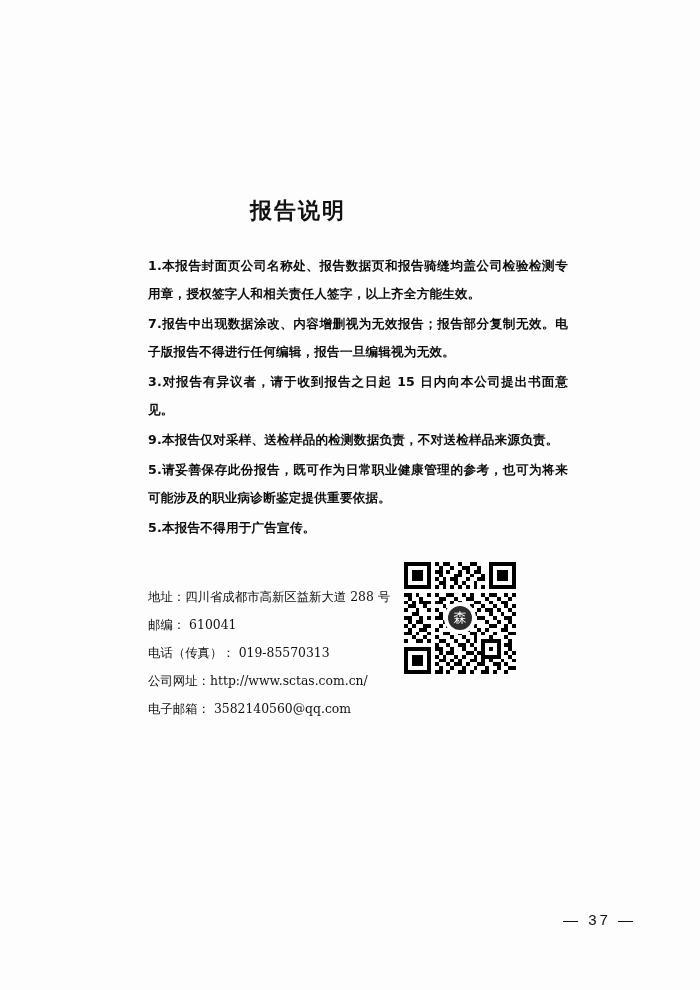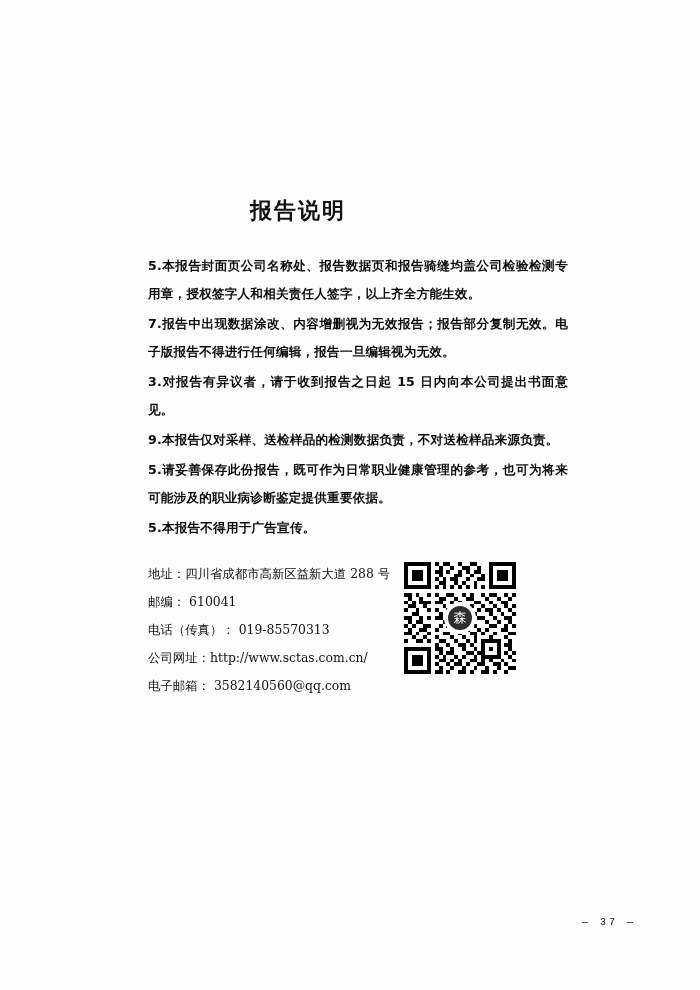--- a/index.html
+++ b/index.html
@@ -43,21 +43,21 @@
     font-weight: bold;
     font-size: 12.6px;
     line-height: 28px;
     color: #0d0d0d;
     text-align: justify;
     letter-spacing: 0.2px;
     margin-bottom: 2px;
   }
   .contact {
     position: absolute;
-    top: 560px;
+    top: 583px;
     left: 148px;
     width: 250px;
   }
   .contact-line {
     font-family: "DejaVu Serif", "Liberation Serif", serif;
     font-size: 12.4px;
     line-height: 28px;
     color: #111;
     white-space: nowrap;
   }
@@ -93,35 +93,35 @@
     color: #fff;
     font-size: 13px;
     line-height: 24px;
     text-align: center;
     font-family: "DejaVu Sans", "Liberation Sans", sans-serif;
   }
   .page-number {
     position: absolute;
     bottom: 62px;
     right: 64px;
-    font-family: Liberation Mono, monospace;
-    font-size: 10px;
+    font-family: Liberation Sans, sans-serif;
+    font-size: 15px;
     letter-spacing: 3px;
     color: #111;
   }
 </style>
 </head>
 <body>
 
 <div class="page">
 
   <div class="doc-title">报告说明</div>
 
   <div class="clauses">
-    <div class="clause">5.本报告封面页公司名称处、报告数据页和报告骑缝均盖公司检验检测专用章，授权签字人和相关责任人签字，以上齐全方能生效。</div>
+    <div class="clause">1.本报告封面页公司名称处、报告数据页和报告骑缝均盖公司检验检测专用章，授权签字人和相关责任人签字，以上齐全方能生效。</div>
     <div class="clause">7.报告中出现数据涂改、内容增删视为无效报告；报告部分复制无效。电子版报告不得进行任何编辑，报告一旦编辑视为无效。</div>
     <div class="clause">3.对报告有异议者，请于收到报告之日起 15 日内向本公司提出书面意见。</div>
     <div class="clause">9.本报告仅对采样、送检样品的检测数据负责，不对送检样品来源负责。</div>
     <div class="clause">5.请妥善保存此份报告，既可作为日常职业健康管理的参考，也可为将来可能涉及的职业病诊断鉴定提供重要依据。</div>
     <div class="clause">5.本报告不得用于广告宣传。</div>
   </div>
 
   <div class="contact">
     <div class="contact-line">地址：四川省成都市高新区益新大道 288 号</div>
     <div class="contact-line">邮编： 610041</div>

